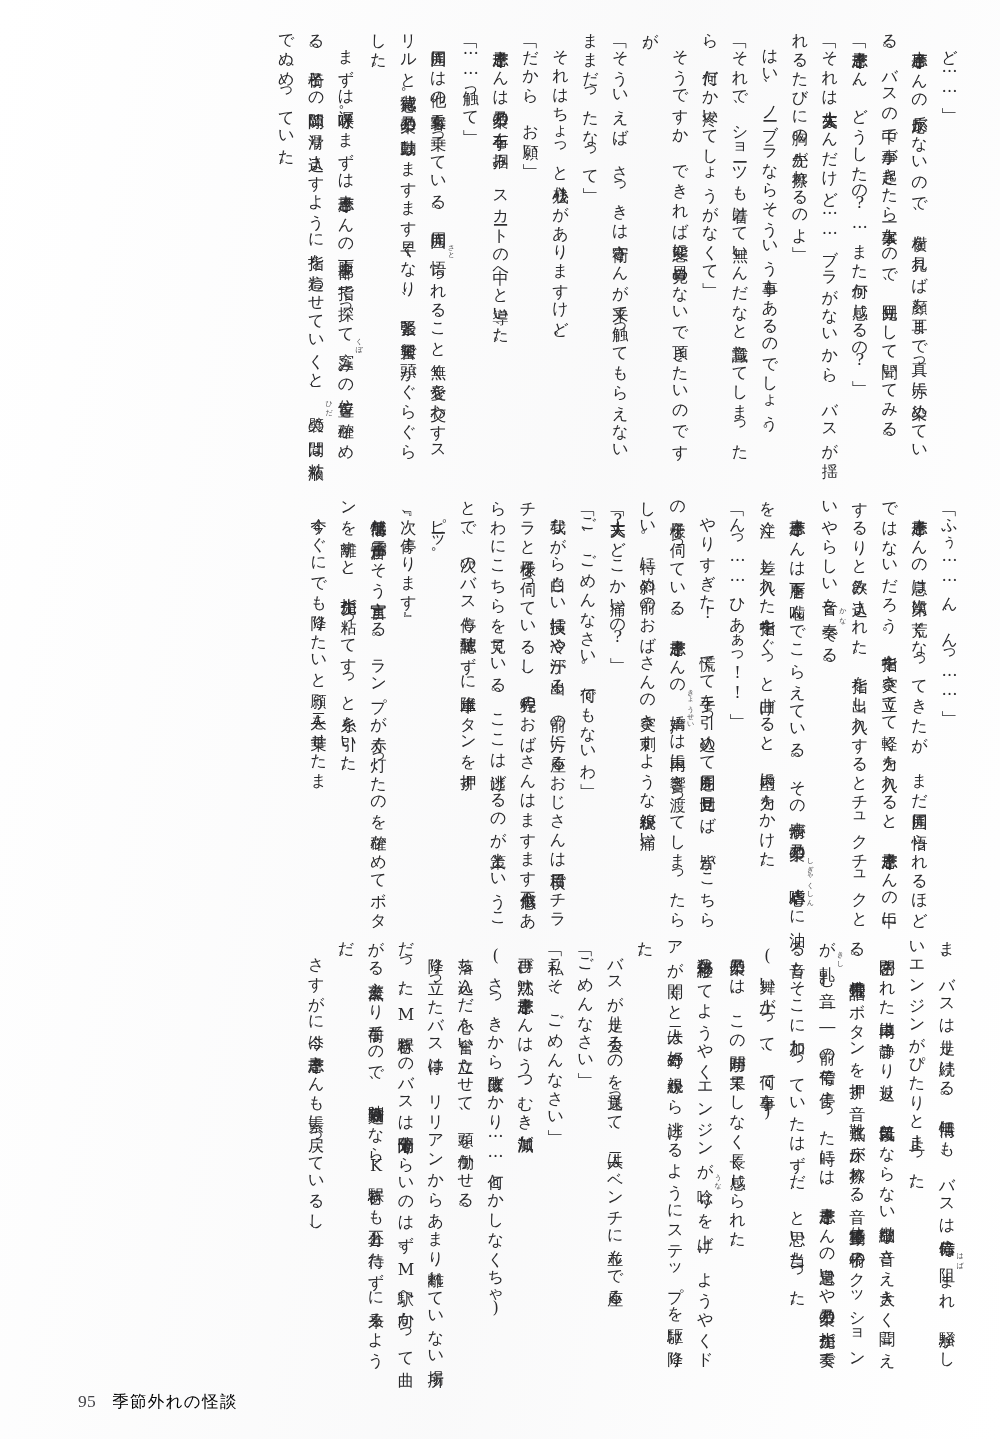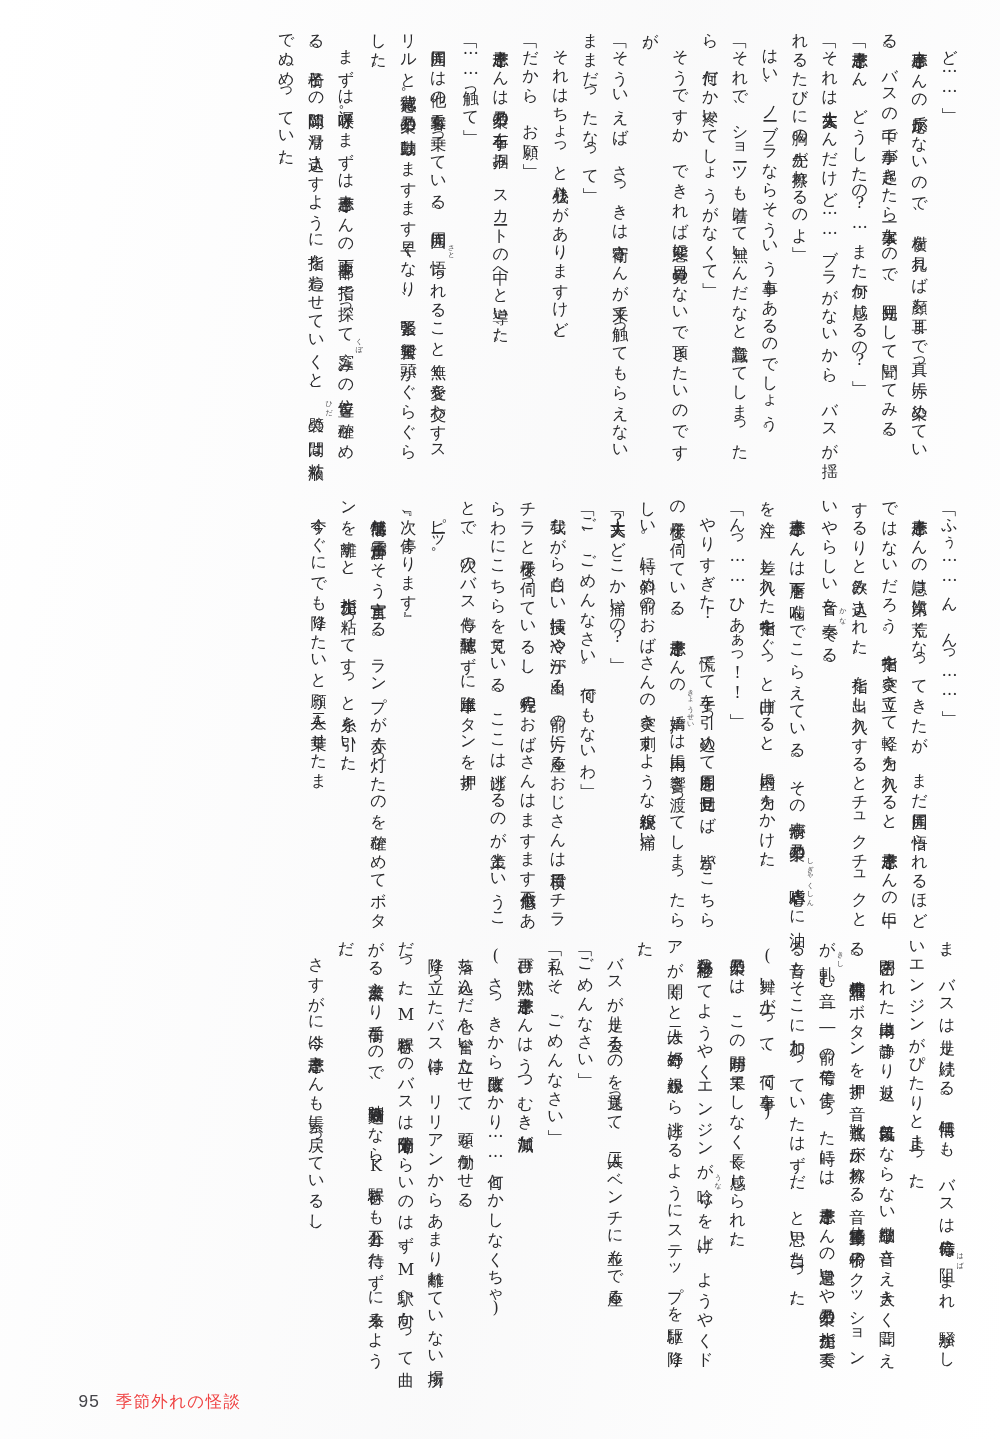--- a/index.html
+++ b/index.html
@@ -76,29 +76,29 @@
     left: 78px;
     bottom: 26px;
     display: flex;
     align-items: baseline;
     gap: 16px;
     font-size: 17px;
     color: #4d4d50;
     letter-spacing: 0.02em;
   }
   .footer .page-number {
-    font-family: Liberation Mono, monospace;
+    font-family: Liberation Serif, serif;
     font-size: 17.5px;
     color: #45454a;
     text-align: center;
   }
   .footer .running-title {
     font-size: 16.5px;
     letter-spacing: 0.08em;
-    color: #ef4444;
+    color: #000000;
   }
 
   
   .scan-cast {
     position: absolute;
     inset: 0;
     background: rgba(255,255,255,0.06);
     pointer-events: none;
     mix-blend-mode: multiply;
   }

